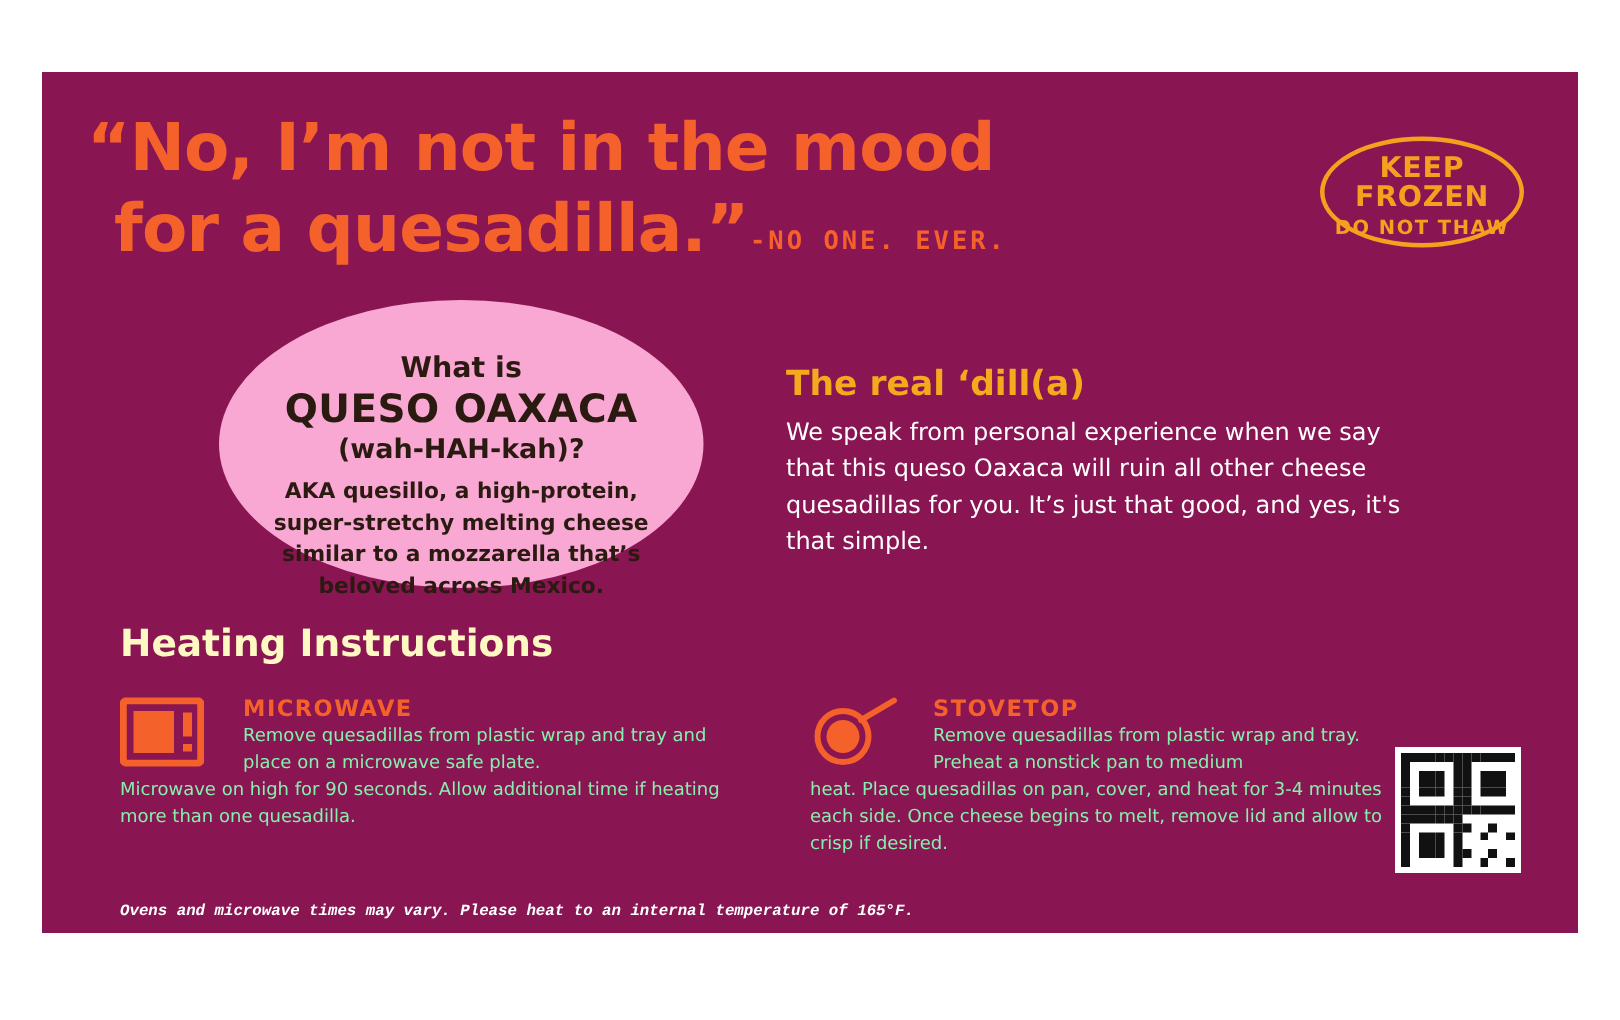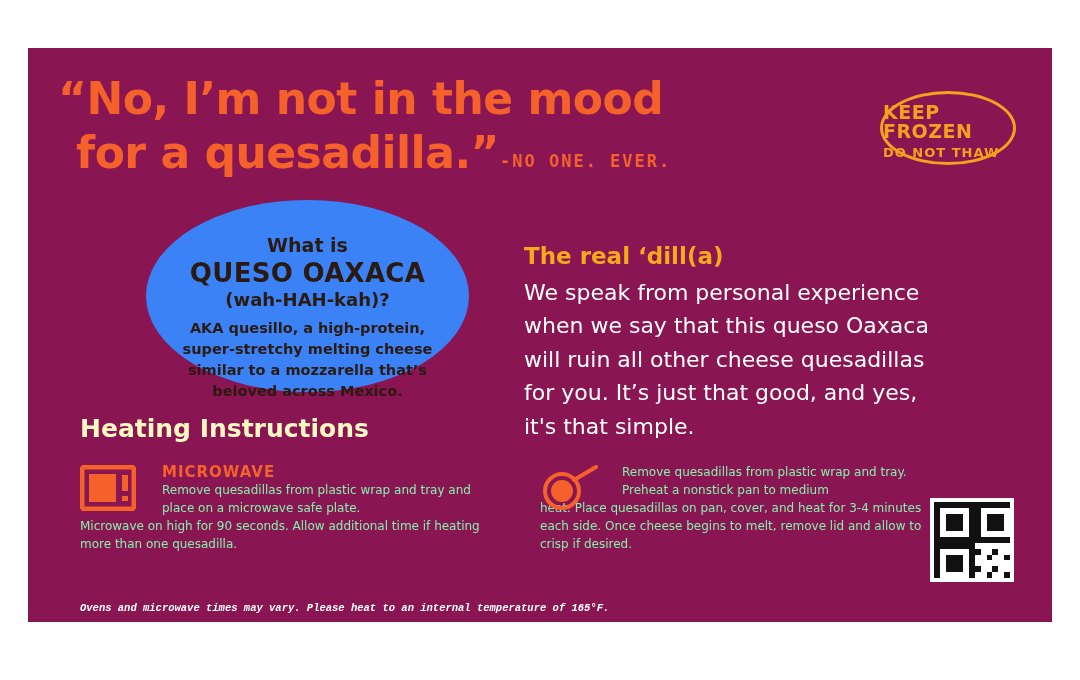--- a/index.html
+++ b/index.html
@@ -50,36 +50,36 @@
   
   .keep-frozen {
     position: absolute;
     right: 36px;
     top: 43px;
     width: 130px;
     height: 68px;
     border: 3px solid #f4a11d;
     border-radius: 50%;
     color: #f4a11d;
-    text-align: left;
+    text-align: center;
     font-family: "DejaVu Sans", sans-serif;
     font-weight: bold;
   }
   .keep-frozen .kf1 { font-size: 19px; line-height: 1.0; margin-top: 9px; letter-spacing: 0.5px;}
   .keep-frozen .kf2 { font-size: 19px; line-height: 1.05; letter-spacing: 0.5px;}
   .keep-frozen .kf3 { font-size: 13px; letter-spacing: 1px; margin-top: 3px;}
 
   
   .ellipse {
     position: absolute;
     left: 118px;
     top: 152px;
     width: 323px;
     height: 192px;
-    background: #3b82f6;
+    background: #f9a8d4;
     border-radius: 50%;
     color: #2a1a10;
     text-align: center;
     font-family: "DejaVu Sans", sans-serif;
   }
   .ellipse .e1 { font-size: 19px; font-weight: bold; margin-top: 34px; }
   .ellipse .e2 { font-size: 26px; font-weight: bold; letter-spacing: 0.3px; margin-top: 2px; }
   .ellipse .e3 { font-size: 18px; font-weight: bold; margin-top: 1px; }
   .ellipse .e4 {
     font-size: 14.5px;
@@ -99,21 +99,21 @@
     font-weight: bold;
     font-size: 23px;
   }
   .story-body {
     position: absolute;
     left: 496px;
     top: 228px;
     width: 430px;
     color: #ffffff;
     font-family: "DejaVu Sans", sans-serif;
-    font-size: 22px;
+    font-size: 16px;
     line-height: 1.52;
   }
 
   
   .heating-title {
     position: absolute;
     left: 52px;
     top: 366px;
     color: #fef9c3;
     font-family: "DejaVu Sans", sans-serif;
@@ -224,20 +224,21 @@
   </div>
 
   <div class="method" id="stovetop-block">
     <div class="icon-box">
       <svg width="62" height="46" viewBox="0 0 62 46" aria-hidden="true">
         <circle cx="22" cy="26" r="17" fill="none" stroke="#f4612a" stroke-width="4"></circle>
         <circle cx="22" cy="26" r="11" fill="#f4612a"></circle>
         <line x1="34" y1="15" x2="56" y2="2" stroke="#f4612a" stroke-width="4" stroke-linecap="round"></line>
       </svg>
     </div>
+    <div class="m-label">STOVETOP</div>
     <div class="m-body">
       <span>Remove quesadillas from plastic wrap and tray. Preheat a nonstick pan to medium</span>
       <span class="full">heat. Place quesadillas on pan, cover, and heat for 3-4 minutes each side. Once cheese begins to melt, remove lid and allow to crisp if desired.</span>
     </div>
   </div>
 
   <div class="disclaimer">Ovens and microwave times may vary. Please heat to an internal temperature of 165°F.</div>
 
   <div class="qr">
     <div class="qr-grid" id="qr-grid">

